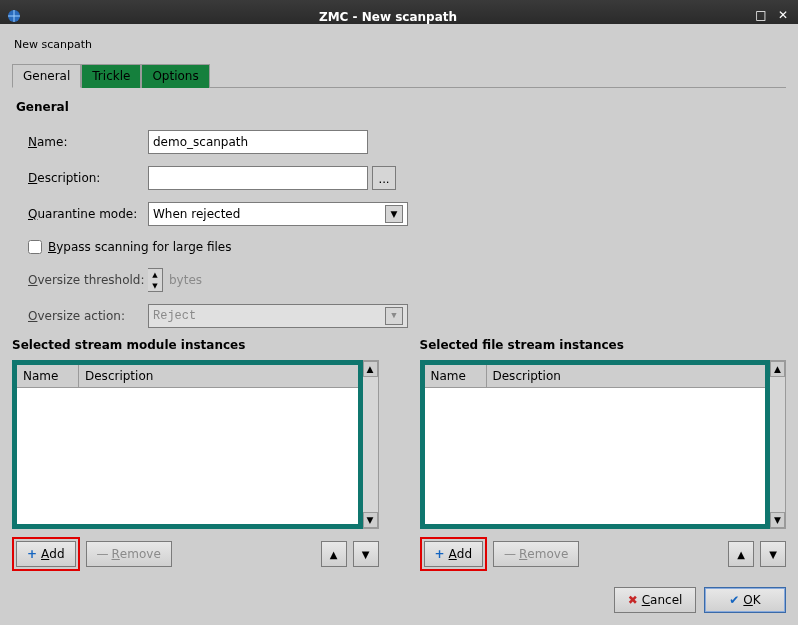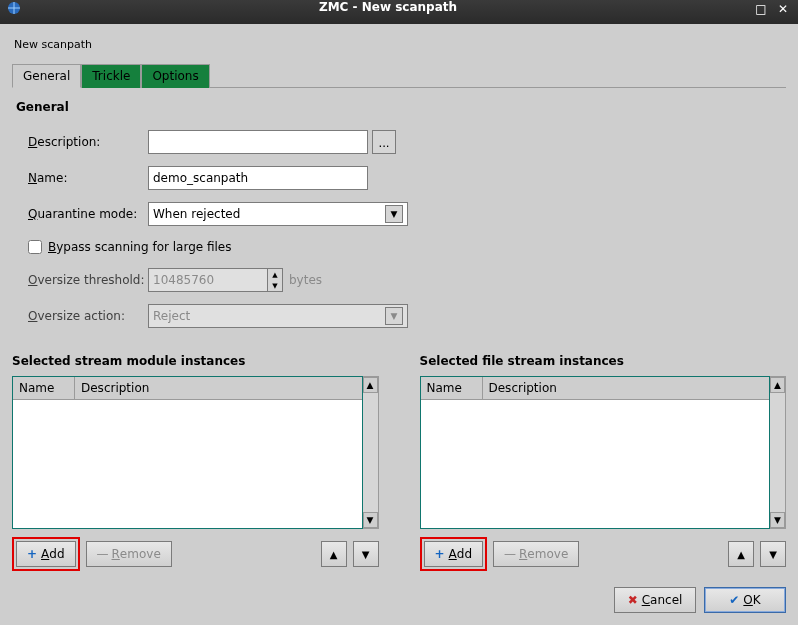--- a/index.html
+++ b/index.html
@@ -1,50 +1,50 @@
 <!DOCTYPE html>
 <html><head>
 <meta charset="utf-8">
 <style>
 * { box-sizing: border-box; margin: 0; padding: 0; }
 body { font-family: "DejaVu Sans", "Liberation Sans", sans-serif; font-size: 12px; background: #cecece; width: 798px; height: 625px; overflow: hidden; }
-.titlebar { background: linear-gradient(to bottom, #3a3a3a, #2a2a2a); color: #fff; height: 24px; display: flex; align-items: flex-start; padding: 0 6px; }
+.titlebar { background: linear-gradient(to bottom, #3a3a3a, #2a2a2a); color: #fff; height: 24px; display: flex; align-items: flex-end; padding: 0 6px; }
 .titlebar .app-icon { width: 16px; height: 16px; margin-right: 6px; display: inline-flex; align-items: center; justify-content: center; }
 .titlebar .title { flex: 1; text-align: center; font-weight: bold; font-size: 12px; }
 .titlebar .wbtn { width: 18px; height: 18px; margin-left: 4px; display: inline-flex; align-items: center; justify-content: center; cursor: pointer; color: #fff; font-size: 12px; }
 .dialog { background: #cecece; padding: 10px 12px 12px 12px; height: 601px; display: flex; flex-direction: column; }
 .dialog-title { font-size: 11px; font-weight: normal; margin: 4px 0 12px 2px; }
 .tabs { display: flex; border-bottom: 1px solid #9a9a9a; }
 .tab { padding: 4px 10px; border: 1px solid #9a9a9a; border-bottom: none; margin-right: 0; background: #cecece; cursor: pointer; position: relative; top: 1px; }
 .tab.active { background: #cecece; border-bottom: 1px solid #cecece; }
 .tab:not(.active) { background: #15803d; }
 .section-title { font-weight: bold; margin: 12px 0 10px 4px; }
 .form-row { display: flex; align-items: center; margin: 6px 0 6px 16px; }
 .form-row .lbl { width: 120px; }
 .form-row .lbl.disabled { color: #404040; }
 .mn { text-decoration: underline; }
 input[type=text], select, .combo { height: 24px; border: 1px solid #7b7b7b; background: #fff; padding: 2px 4px; font-family: inherit; font-size: 12px; }
 input[type=text] { width: 220px; }
 .combo { width: 260px; display: inline-flex; align-items: center; justify-content: space-between; }
 .combo .cbbtn { width: 18px; height: 18px; border: 1px solid #7b7b7b; background: #d6d6d6; display: inline-flex; align-items: center; justify-content: center; font-size: 9px; }
-.combo.disabled { background: #e0e0e0; color: #8a8a8a; }
+.combo.disabled { background: #e0e0e0; color: #8a8a8a; font-family: Liberation Mono, monospace; }
 .spin { display: inline-flex; }
 .spin input { width: 120px; }
 .spin input[disabled] { background: #e0e0e0; color: #8a8a8a; }
 .spin-btns { display: flex; flex-direction: column; border: 1px solid #7b7b7b; border-left: none; }
 .spin-btns div { width: 14px; height: 11px; font-size: 7px; display: flex; align-items: center; justify-content: center; background: #d6d6d6; }
 .unit { margin-left: 6px; color: #8a8a8a; text-align: right; }
 .small-btn { width: 24px; height: 24px; border: 1px solid #7b7b7b; background: #d6d6d6; margin-left: 4px; cursor: pointer; }
 .checkbox-row { display: flex; align-items: center; margin: 8px 0 8px 16px; }
 .checkbox-row input { margin-right: 6px; width: 14px; height: 14px; }
-.modules { display: flex; gap: 41px; margin-top: 20px; flex: 1; min-height: 0; justify-content: space-between; }
+.modules { display: flex; gap: 41px; margin-top: 4px; flex: 1; min-height: 0; justify-content: space-between; }
 .module { flex: 1; display: flex; flex-direction: column; }
 .module-title { font-weight: bold; margin: 0 0 8px 0; }
 .table-wrap { display: flex; flex: 1; min-height: 0; }
-.table { flex: 1; border: 1px solid #0f766e; background: #fff; display: flex; flex-direction: column; }
+.table { flex: 1; border: 5px solid #0f766e; background: #fff; display: flex; flex-direction: column; }
 .thead { display: flex; background: #cecece; border-bottom: 1px solid #9a9a9a; }
 .thead .col { padding: 4px 6px; border-right: 1px solid #9a9a9a; }
 .thead .col.name { width: 62px; }
 .thead .col.desc { flex: 1; border-right: none; }
 .tbody { flex: 1; }
 .vscroll { width: 16px; border: 1px solid #9a9a9a; border-left: none; background: #d6d6d6; display: flex; flex-direction: column; justify-content: space-between; }
 .vscroll .arrow { height: 16px; display: flex; align-items: center; justify-content: center; font-size: 9px; border: 1px solid #9a9a9a; background: #cecece; }
 .module-btns { display: flex; align-items: center; margin-top: 8px; gap: 6px; }
 .btn { height: 26px; border: 1px solid #7b7b7b; background: linear-gradient(to bottom, #e8e8e8, #d0d0d0); display: inline-flex; align-items: center; padding: 0 10px; cursor: pointer; font-size: 12px; }
 .btn.disabled { color: #8a8a8a; cursor: default; }
@@ -79,47 +79,46 @@
 
   <div class="tabs">
     <div class="tab active">General</div>
     <div class="tab">Trickle</div>
     <div class="tab">Options</div>
   </div>
 
   <div class="section-title">General</div>
 
   <div class="form-row">
+    <span class="lbl"><span class="mn">N</span>ame:</span>
+    <input type="text" value="demo_scanpath" style="">
+  </div>
+
+  <div class="form-row">
     <span class="lbl"><span class="mn">D</span>escription:</span>
     <input type="text" value="" style="">
     <button class="small-btn">...</button>
-  </div>
-
-  <div class="form-row">
-    <span class="lbl"><span class="mn">N</span>ame:</span>
-    <input type="text" value="demo_scanpath" style="">
   </div>
 
   <div class="form-row">
     <span class="lbl"><span class="mn">Q</span>uarantine mode:</span>
     <div class="combo">
       <span>When rejected</span>
       <span class="cbbtn">▼</span>
     </div>
   </div>
 
   <div class="checkbox-row">
     <input type="checkbox" style="">
     <span><span class="mn">B</span>ypass scanning for large files</span>
   </div>
 
   <div class="form-row">
     <span class="lbl disabled"><span class="mn">O</span>versize threshold:</span>
     <span class="spin">
-      <input type="text" disabled="" value="10485760" style="">
       <span class="spin-btns">
         <div>▲</div>
         <div>▼</div>
       </span>
     </span>
     <span class="unit">bytes</span>
   </div>
 
   <div class="form-row">
     <span class="lbl disabled"><span class="mn">O</span>versize action:</span>

